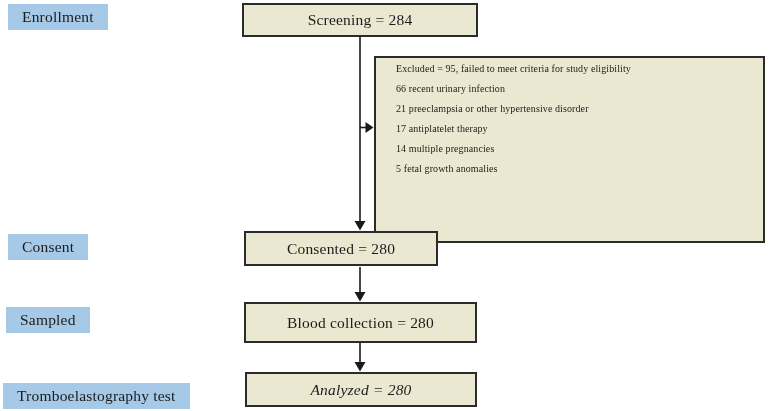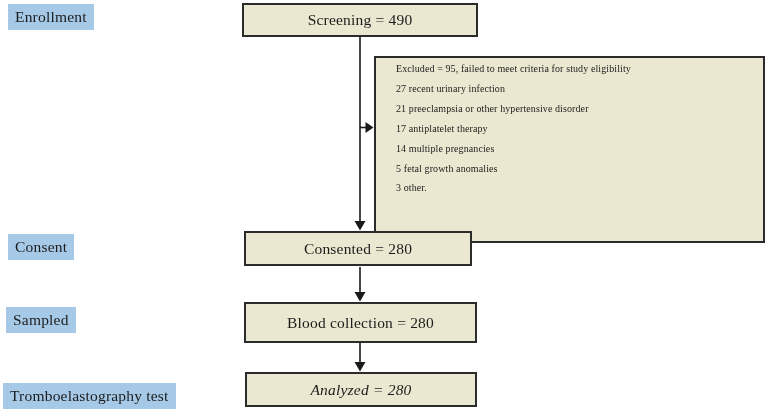--- a/index.html
+++ b/index.html
@@ -32,21 +32,21 @@
     box-sizing: border-box;
     background: var(--box-fill);
     border: 2px solid var(--box-border);
     display: flex;
     align-items: center;
     justify-content: center;
     font-size: 15.5px;
     letter-spacing: 0.2px;
   }
   .box-screening  { left: 242px; top: 3px;   width: 236px; height: 34px; }
-  .box-consented  { left: 244px; top: 231px; width: 228px; height: 35px; text-align: center; }
+  .box-consented  { left: 244px; top: 231px; width: 194px; height: 35px; text-align: center; }
   .box-blood      { left: 244px; top: 302px; width: 233px; height: 41px; }
   .box-analyzed   { left: 245px; top: 372px; width: 232px; height: 35px; font-style: italic; }
   .box-excluded {
     left: 374px; top: 56px; width: 391px; height: 187px;
     position: absolute;
     box-sizing: border-box;
     background: var(--box-fill);
     border: 2px solid var(--box-border);
     padding: 1px 8px 0 20px;
     font-size: 10px;
@@ -56,21 +56,21 @@
     line-height: 19.9px;
     white-space: nowrap;
   }
   .stage-label {
     position: absolute;
     box-sizing: border-box;
     background: var(--label-bg);
     height: 26px;
     display: flex;
     align-items: center;
-    padding: 0 7px;
+    padding: 0 14px;
     font-size: 15.5px;
     letter-spacing: 0.2px;
     white-space: nowrap;
   }
   .label-enrollment { left: 8px; top: 4px; }
   .label-consent    { left: 8px; top: 234px; }
   .label-sampled    { left: 6px; top: 307px; }
   .label-teg        { left: 3px; top: 383px; text-align: center; }
 </style>
 </head>
@@ -91,29 +91,28 @@
 
     <line x1="360" y1="339" x2="360" y2="363"></line>
     <polygon points="354.5,362 365.5,362 360,371.5"></polygon>
   </svg>
 
   <div class="stage-label label-enrollment">Enrollment</div>
   <div class="stage-label label-sampled">Sampled</div>
   <div class="stage-label label-consent">Consent</div>
   <div class="stage-label label-teg">Tromboelastography test</div>
 
-  <div class="flow-box box-screening">Screening = 490</div>
+  <div class="flow-box box-screening">Screening = 284</div>
 
   <div class="box-excluded">
     <div class="excl-line">Excluded = 95, failed to meet criteria for study eligibility</div>
-    <div class="excl-line">27 recent urinary infection</div>
+    <div class="excl-line">66 recent urinary infection</div>
     <div class="excl-line">21 preeclampsia or other hypertensive disorder</div>
     <div class="excl-line">17 antiplatelet therapy</div>
     <div class="excl-line">14 multiple pregnancies</div>
     <div class="excl-line">5 fetal growth anomalies</div>
-    <div class="excl-line">3 other.</div>
   </div>
 
   <div class="flow-box box-consented">Consented = 280</div>
   <div class="flow-box box-blood">Blood collection = 280</div>
   <div class="flow-box box-analyzed">Analyzed = 280</div>
 
 </div>
 
 </body></html>

